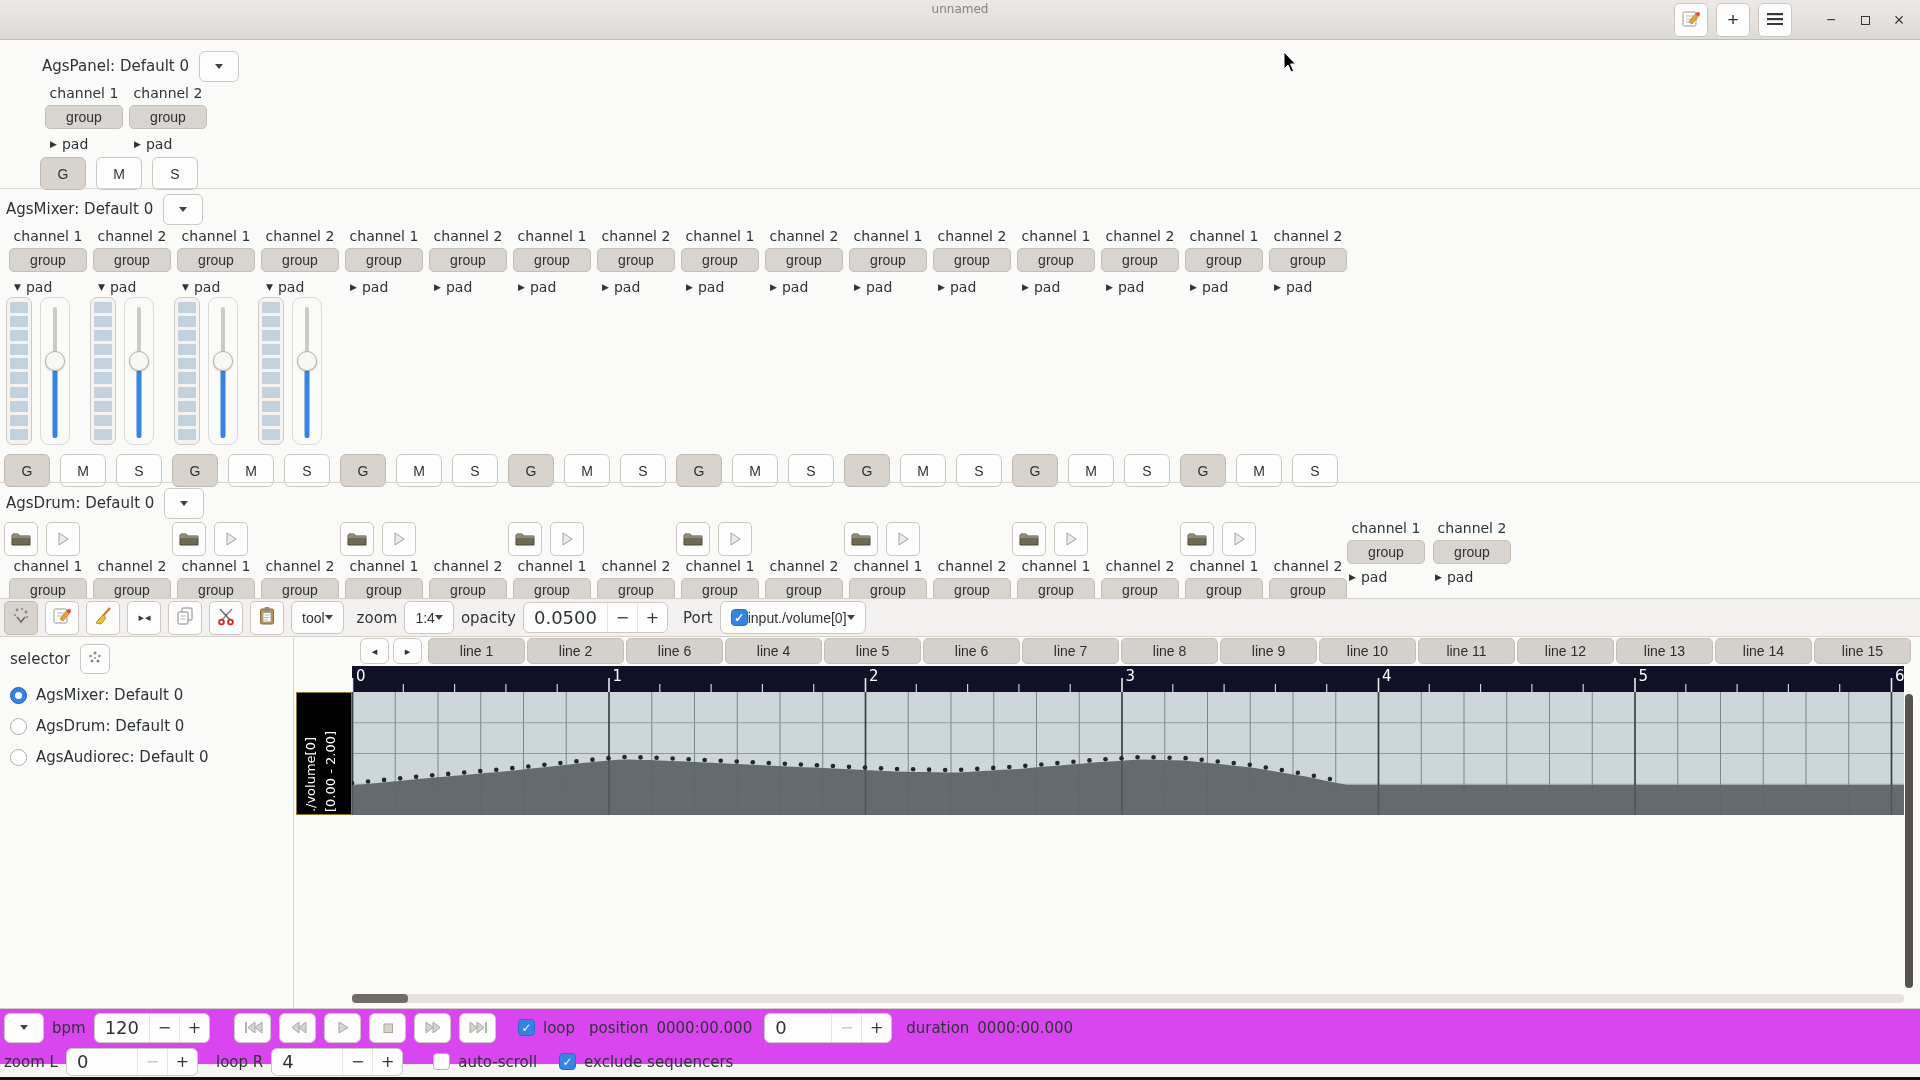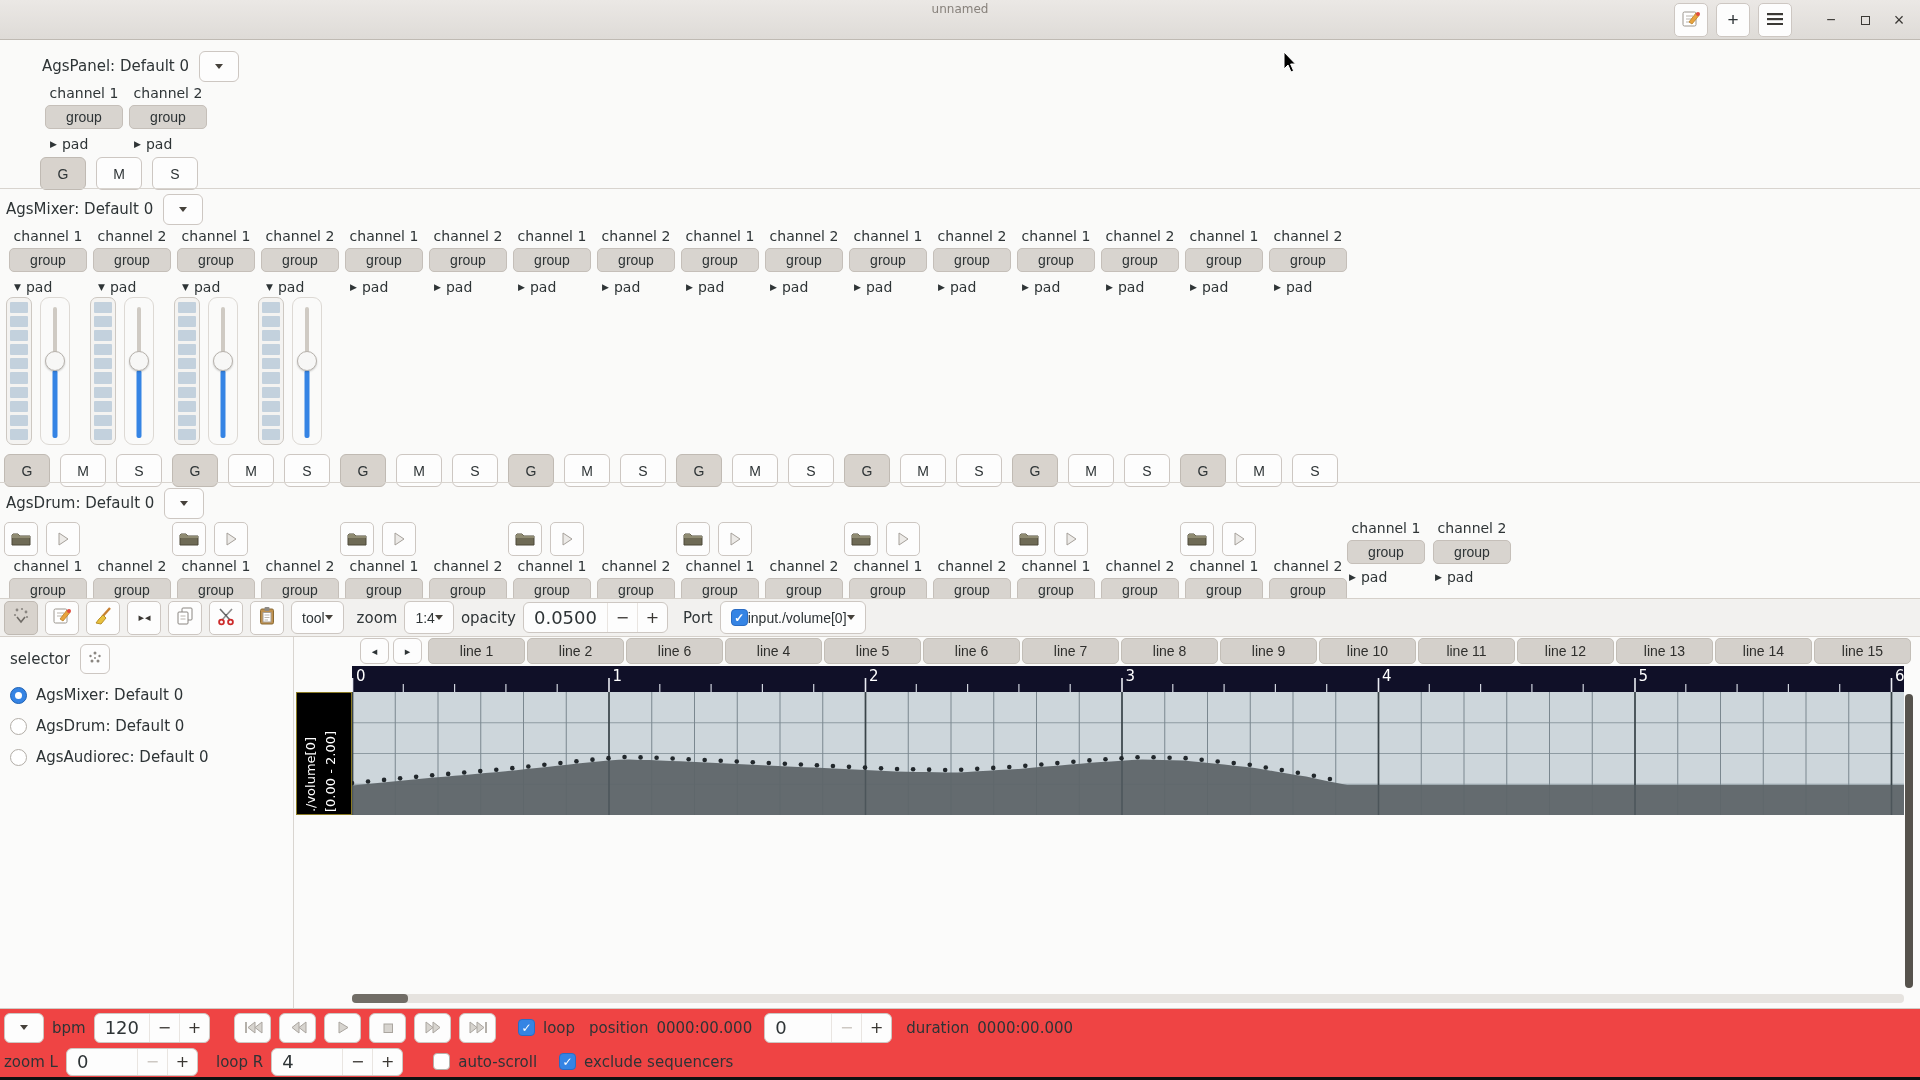--- a/index.html
+++ b/index.html
@@ -103,21 +103,21 @@
                 border:1px solid #8a7a24; color:#fff; overflow:hidden; }
   #lane-label .vtxt { position:absolute; writing-mode:vertical-rl; transform:rotate(180deg);
                       font-size:13px; white-space:nowrap; bottom:2px; }
   #lane-label .l1 { left:6px; } #lane-label .l2 { left:26px; }
   #lane-canvas-wrap { position:absolute; left:56px; top:55px; width:1552px; height:123px; }
   #vscroll { position:absolute; left:1609px; top:57px; width:8px; height:294px; background:#56524c; border-radius:4px; }
   #hscroll-track { position:absolute; left:56px; top:357px; width:1552px; height:9px; background:#e6e3df; border-radius:4px; }
   #hscroll-handle { position:absolute; left:0; top:0; width:56px; height:9px; background:#716d66; border-radius:4px; }
 
   
-  #footer { position:absolute; left:0; top:1008px; width:1920px; height:69px; background:#ef4444;
+  #footer { position:absolute; left:0; top:1008px; width:1920px; height:56px; background:#d946ef;
             border-top:1px solid #d0ccc6; }
   .f-row { display:flex; align-items:center; gap:8px; padding-left:4px; }
   #f-row1 { height:37px; }
   #f-row2 { height:31px; }
   .f-lbl { font-size:15px; white-space:nowrap; }
   .t-btn { width:37px; height:30px; border-radius:6px; }
   .mono-val { font-size:15px; }
   #bottom-strip { position:absolute; left:0; top:1077px; width:1920px; height:3px; background:#111; }
 
   #cursor { position:absolute; left:1283px; top:52px; z-index:50; }

